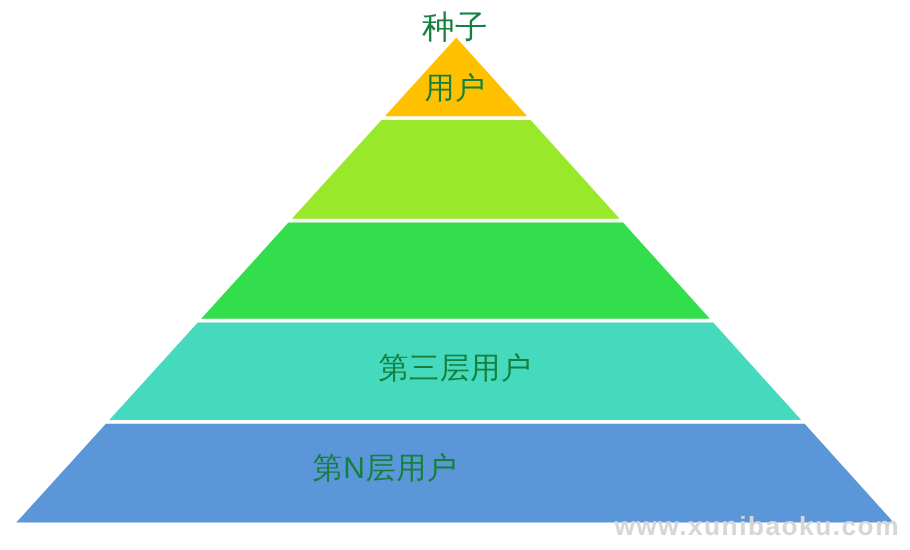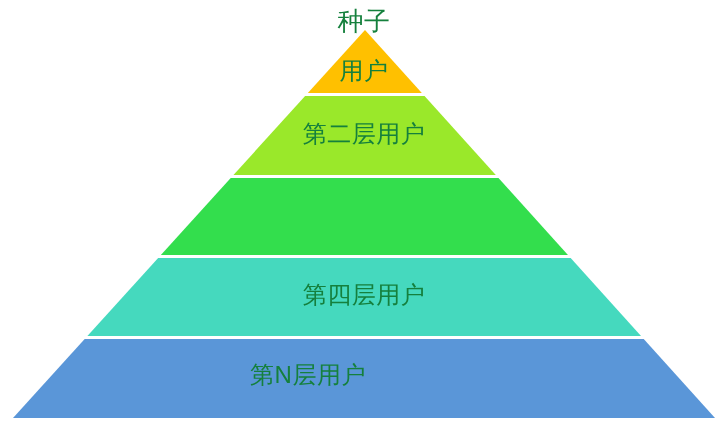--- a/index.html
+++ b/index.html
@@ -101,21 +101,21 @@
     <polygon points="305.12371134020617,96 424.5360824742268,96 495.79896907216494,175 233.45360824742266,175" fill="#9ae82a"></polygon>
     <polygon points="230.73195876288662,178 498.50515463917526,178 567.9639175257732,255 160.8762886597938,255" fill="#33de4d"></polygon>
     <polygon points="158.15463917525773,258 570.6701030927835,258 641.0309278350516,336 87.39175257731961,336" fill="#45d9be"></polygon>
     <polygon points="84.6701030927835,339 643.7371134020618,339 715,418 13,418" fill="#5a96d8"></polygon>
   </svg>
 
   <div class="tier-label" id="seed-label">种子</div>
 
   <div class="tier-label" id="tier-1-label">用户</div>
 
-  <div class="tier-label" id="tier-2-label">第二层用户</div>
 
 
-  <div class="tier-label" id="tier-4-label">第四层用户</div>
+  <div class="tier-label" id="tier-4-label">第三层用户</div>
 
   <div class="tier-label" id="tier-5-label">第N层用户</div>
 
+  <div id="watermark" style="color: rgb(214, 214, 214);">www.xunibaoku.com</div>
 
 </div>
 
 </body></html>

